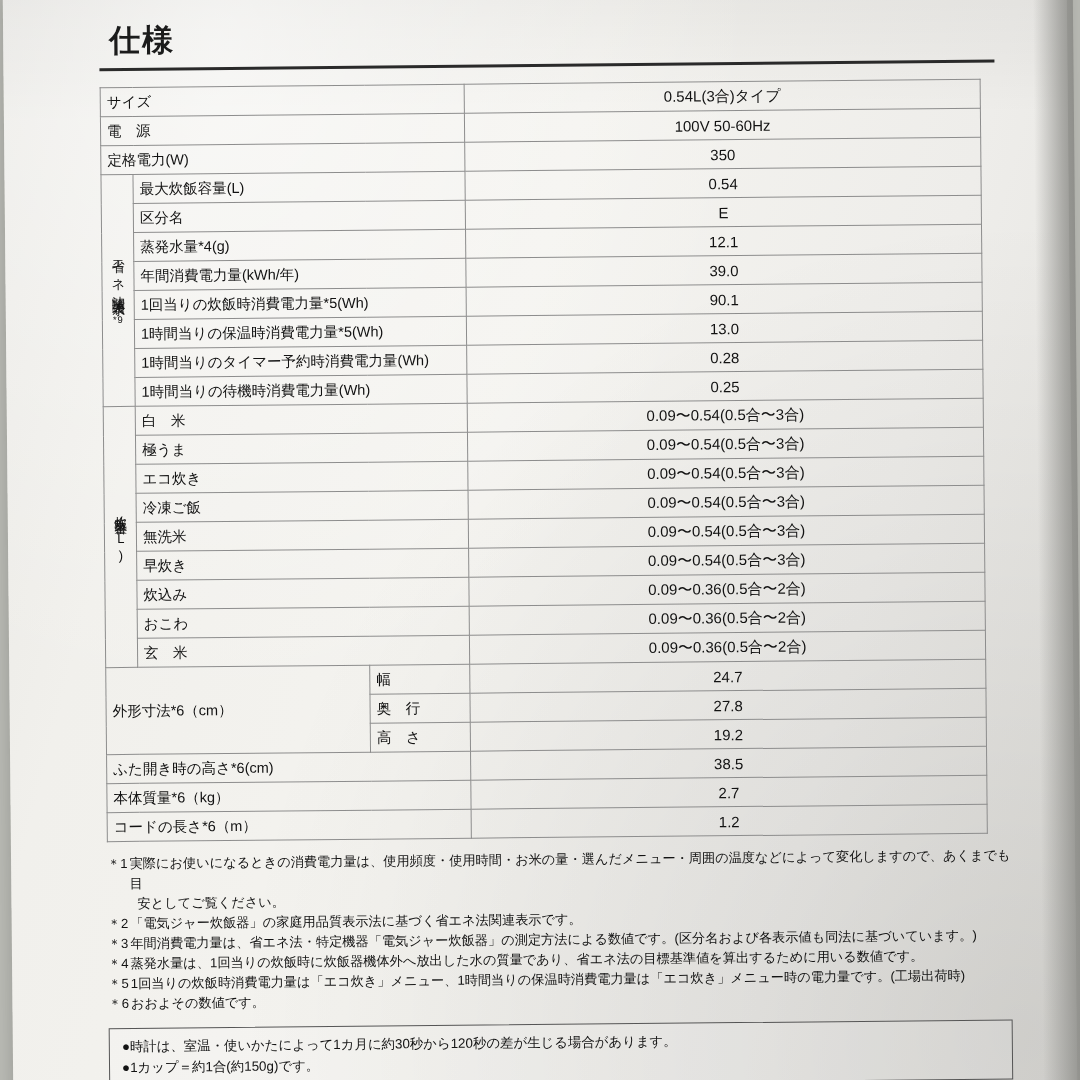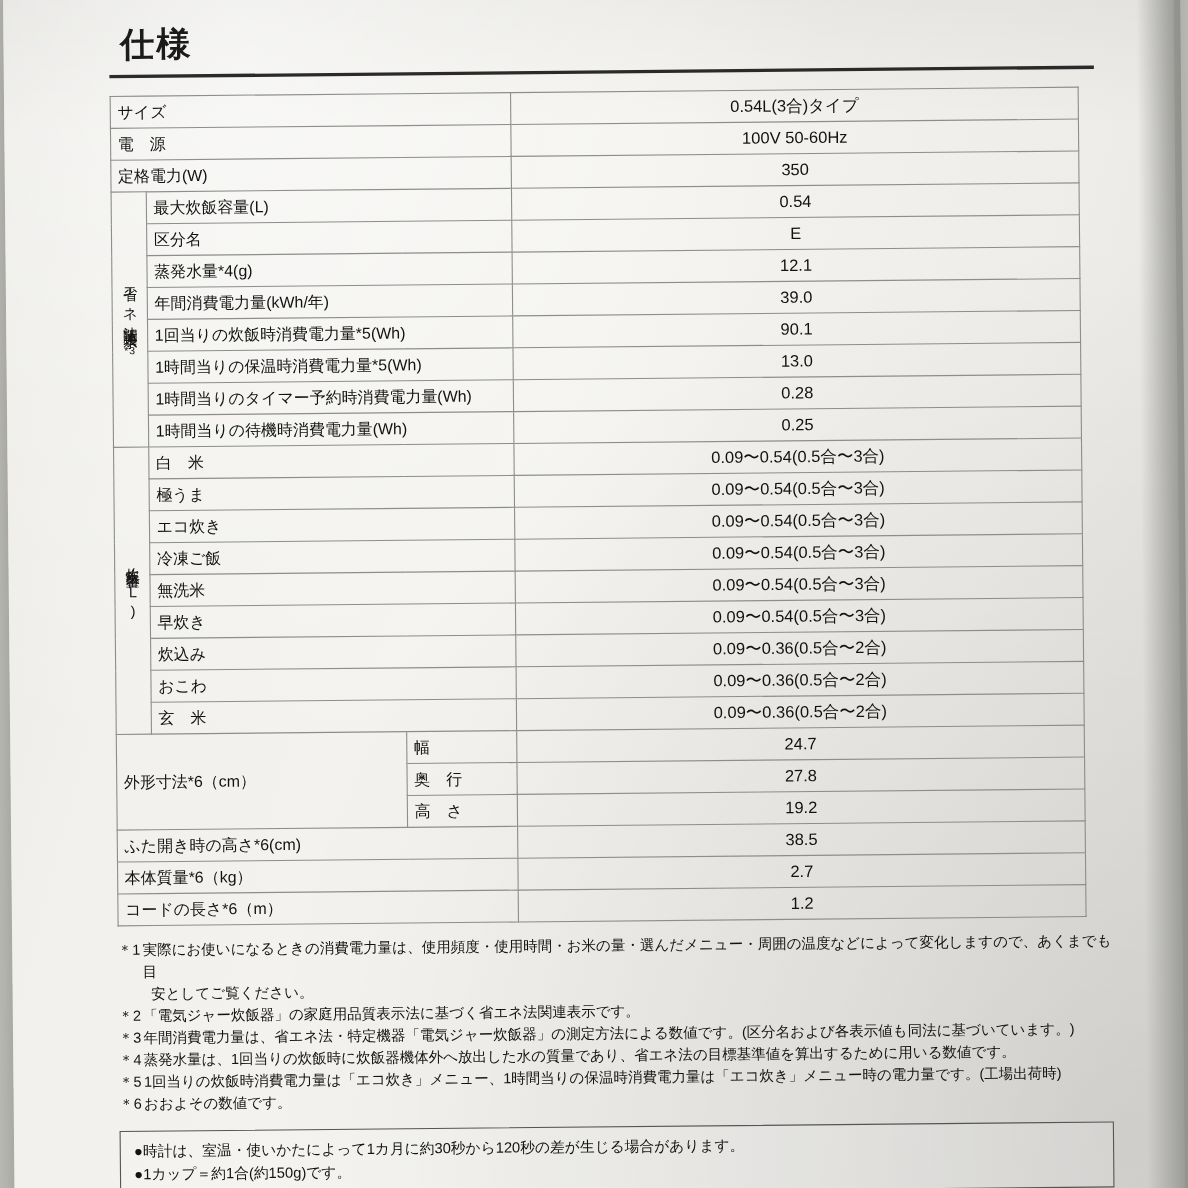--- a/index.html
+++ b/index.html
@@ -166,21 +166,21 @@
           <td class="val">100V 50-60Hz</td>
         </tr>
 
         <tr>
           <td class="lab1" colspan="3">定格電力(W)</td>
           <td class="val">350</td>
         </tr>
 
         <tr>
           <td class="vert" rowspan="8">
-            <span class="vtxt">省エネ法関連表示</span><span class="sup">*5 *3</span>
+            <span class="vtxt">省エネ法関連表示</span><span class="sup">*2 *9</span>
           </td>
           <td class="lab2" colspan="2">最大炊飯容量(L)</td>
           <td class="val">0.54</td>
         </tr>
         <tr>
           <td class="lab2" colspan="2">区分名</td>
           <td class="val">E</td>
         </tr>
         <tr>
           <td class="lab2" colspan="2">蒸発水量*4(g)</td>

